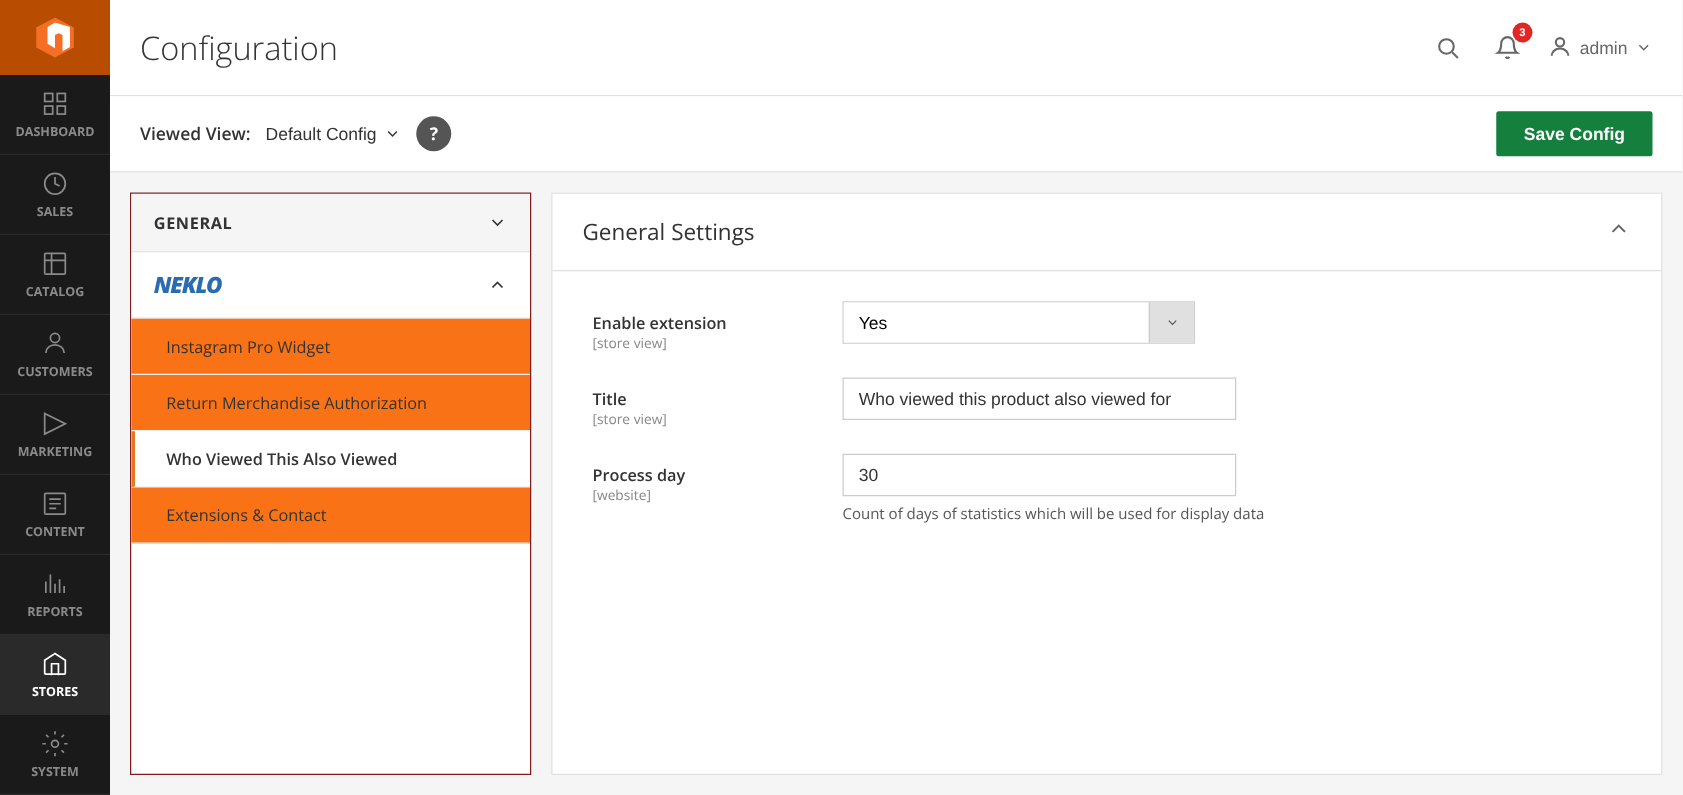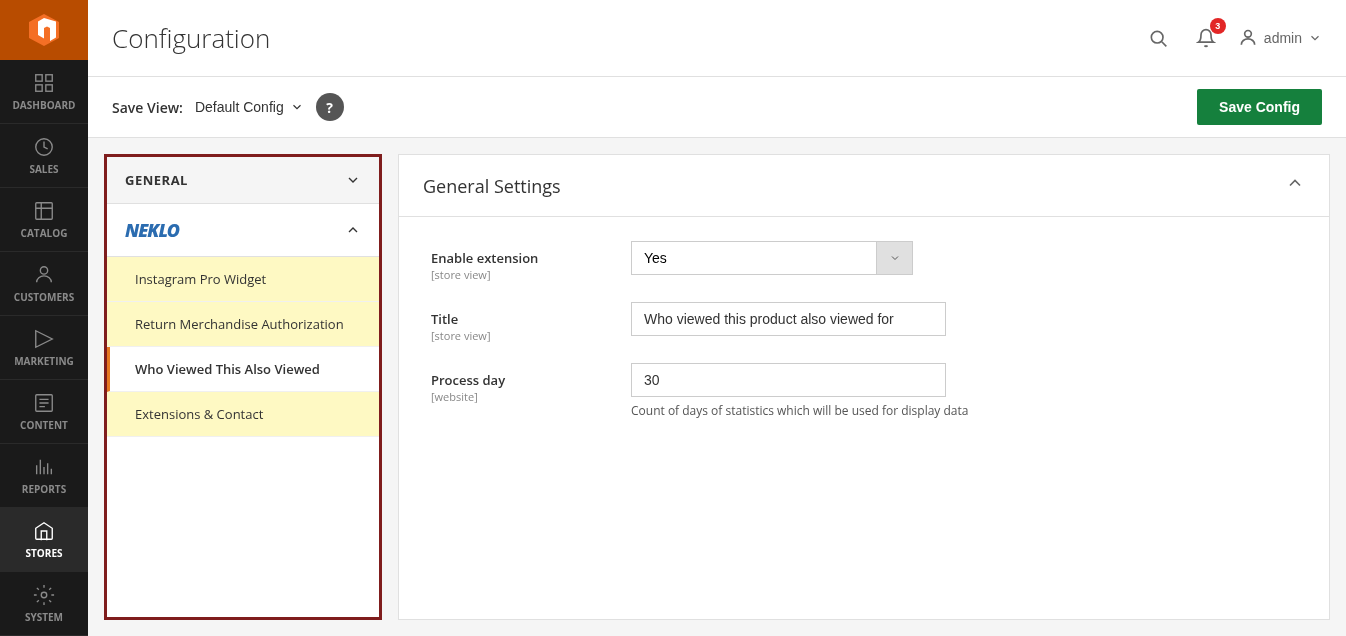--- a/index.html
+++ b/index.html
@@ -199,24 +199,24 @@
     .content-area {
       display: flex;
       flex: 1;
       overflow: hidden;
       padding: 16px;
       gap: 16px;
     }
 
     
     .left-panel {
-      width: 278px;
+      width: 321px;
       flex-shrink: 0;
       background: #fff;
-      border: 3px solid #7f1d1d;
+      border: 1px solid #7f1d1d;
       overflow-y: auto;
     }
 
     .panel-section-header {
       display: flex;
       align-items: center;
       justify-content: space-between;
       padding: 14px 18px;
       background: #f5f5f5;
       border-bottom: 1px solid #e0e0e0;
@@ -239,21 +239,21 @@
       font-style: italic;
       letter-spacing: -1px;
     }
 
     .panel-nav-item {
       padding: 13px 18px 13px 28px;
       font-size: 13px;
       color: #333;
       border-bottom: 1px solid #f0f0f0;
       cursor: pointer;
-      background: #fef9c3;
+      background: #f97316;
     }
 
     .panel-nav-item.active {
       background: #fff;
       border-left: 3px solid #e67820;
       padding-left: 25px;
       color: #333;
       font-weight: 600;
     }
 
@@ -478,21 +478,21 @@
         <span>admin</span>
         <svg width="14" height="14" viewBox="0 0 24 24" fill="none" stroke="currentColor" stroke-width="2">
             <polyline points="6 9 12 15 18 9"></polyline>
           </svg>
       </button>
     </div>
   </div>
 
   <div class="store-bar">
     <div class="store-bar-left">
-      <span class="store-label">Save View:</span>
+      <span class="store-label">Viewed View:</span>
       <button class="store-select">
         <span>Default Config</span>
         <svg width="14" height="14" viewBox="0 0 24 24" fill="none" stroke="currentColor" stroke-width="2">
             <polyline points="6 9 12 15 18 9"></polyline>
           </svg>
       </button>
       <div class="help-circle">
         <span>?</span>
       </div>
     </div>

